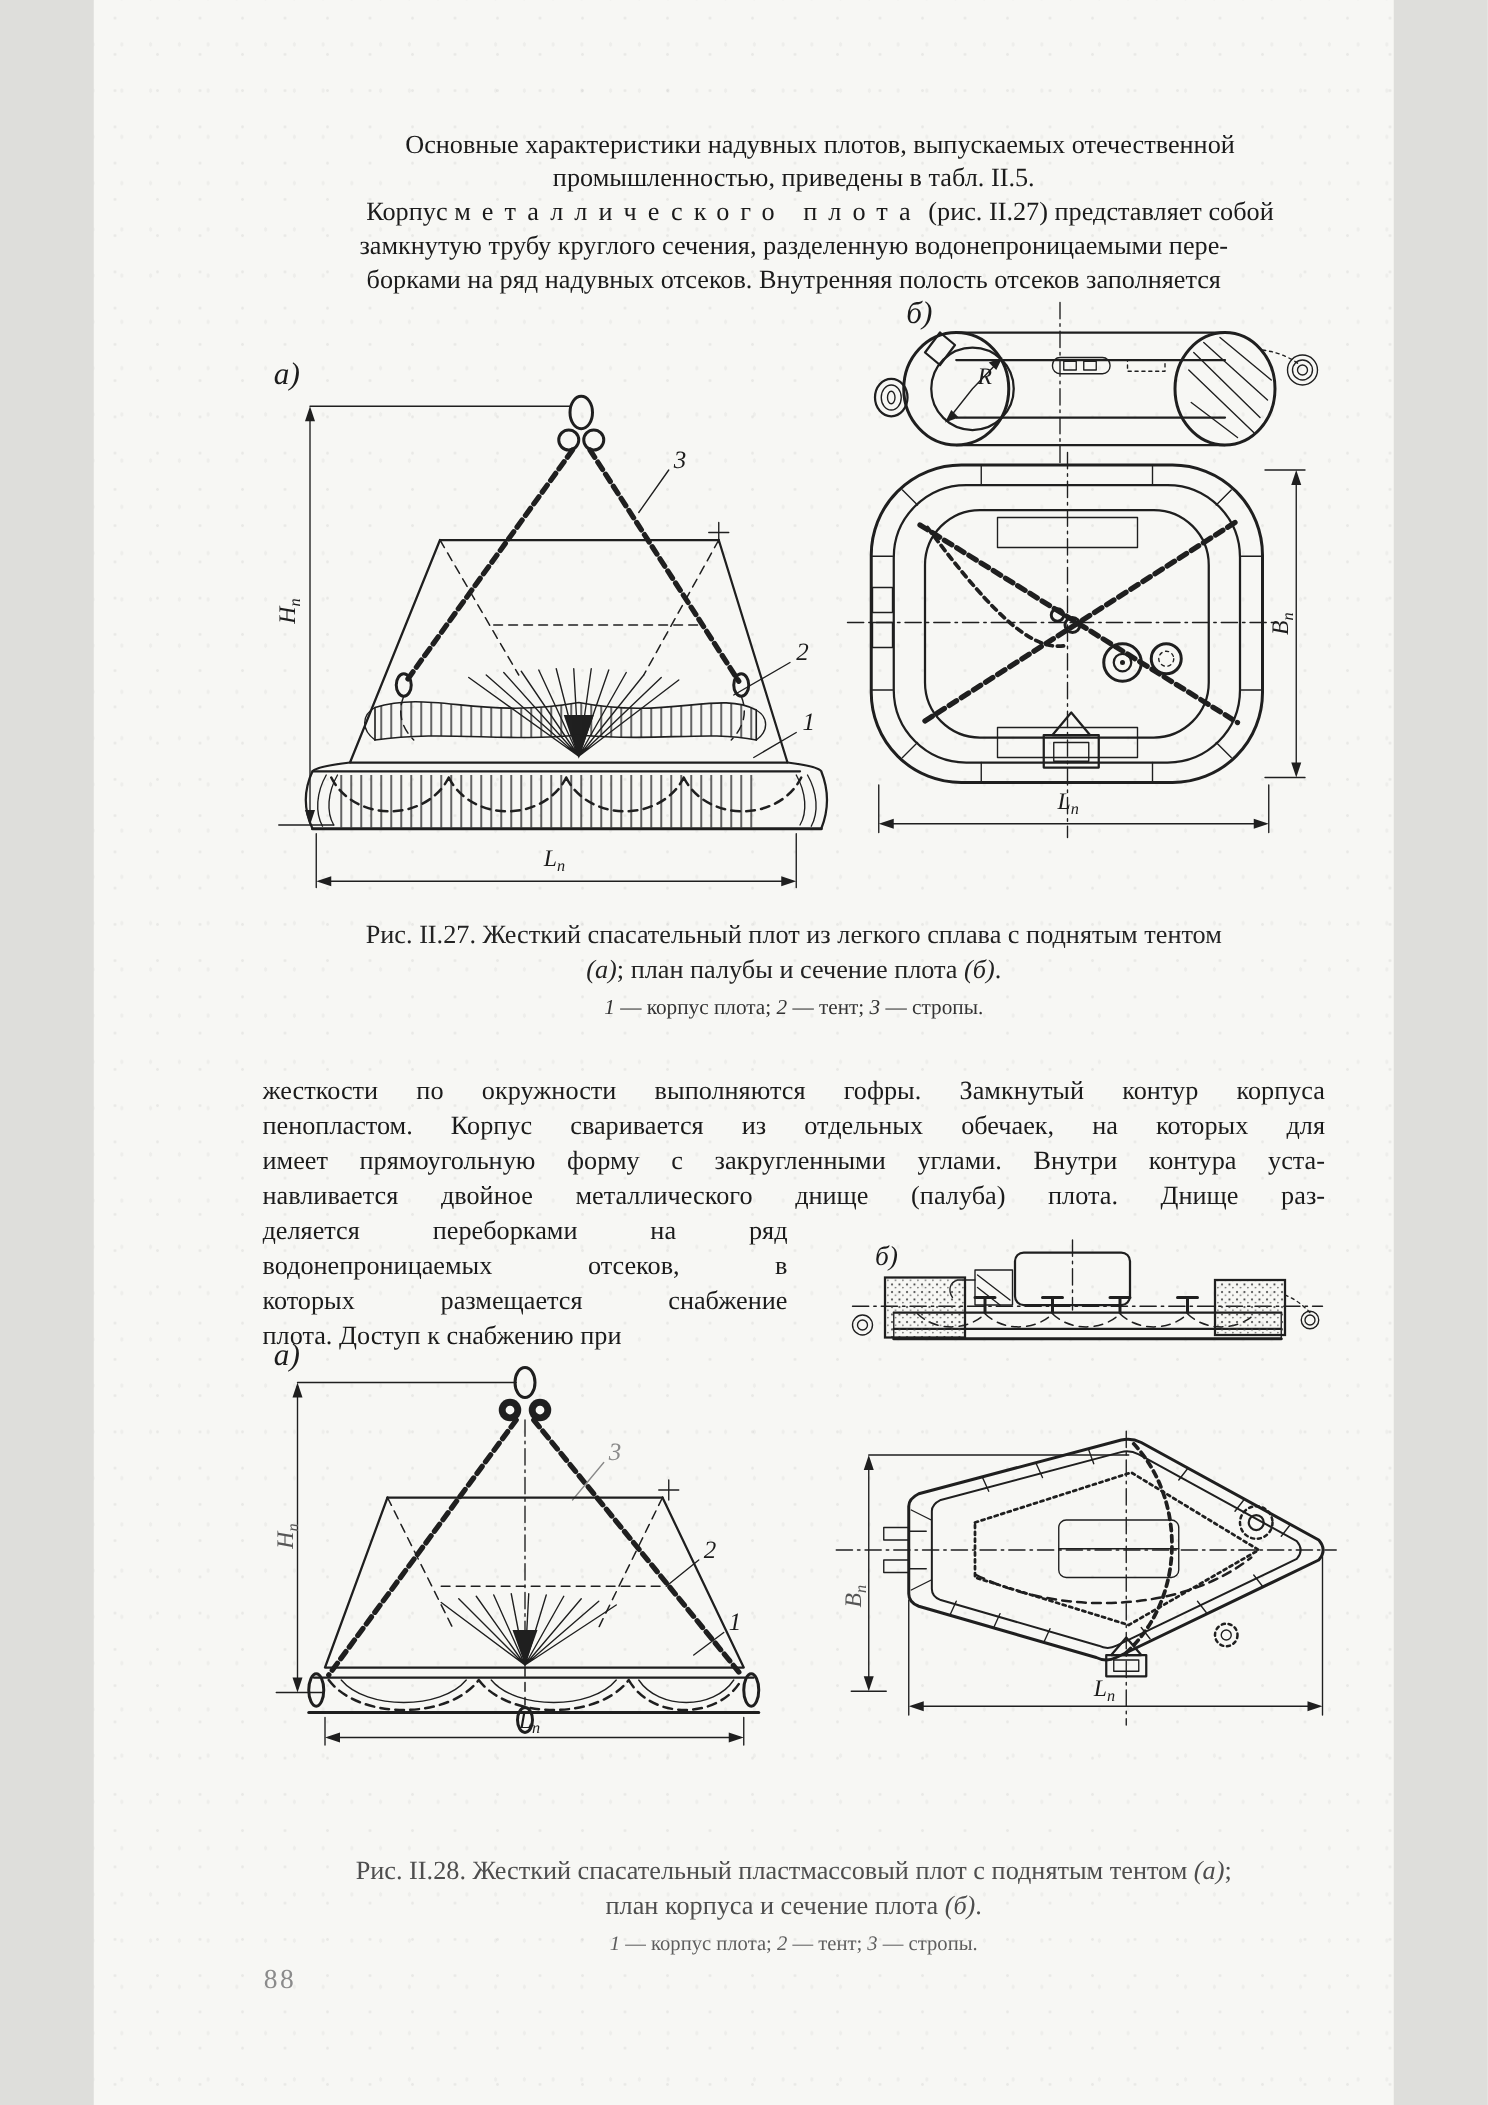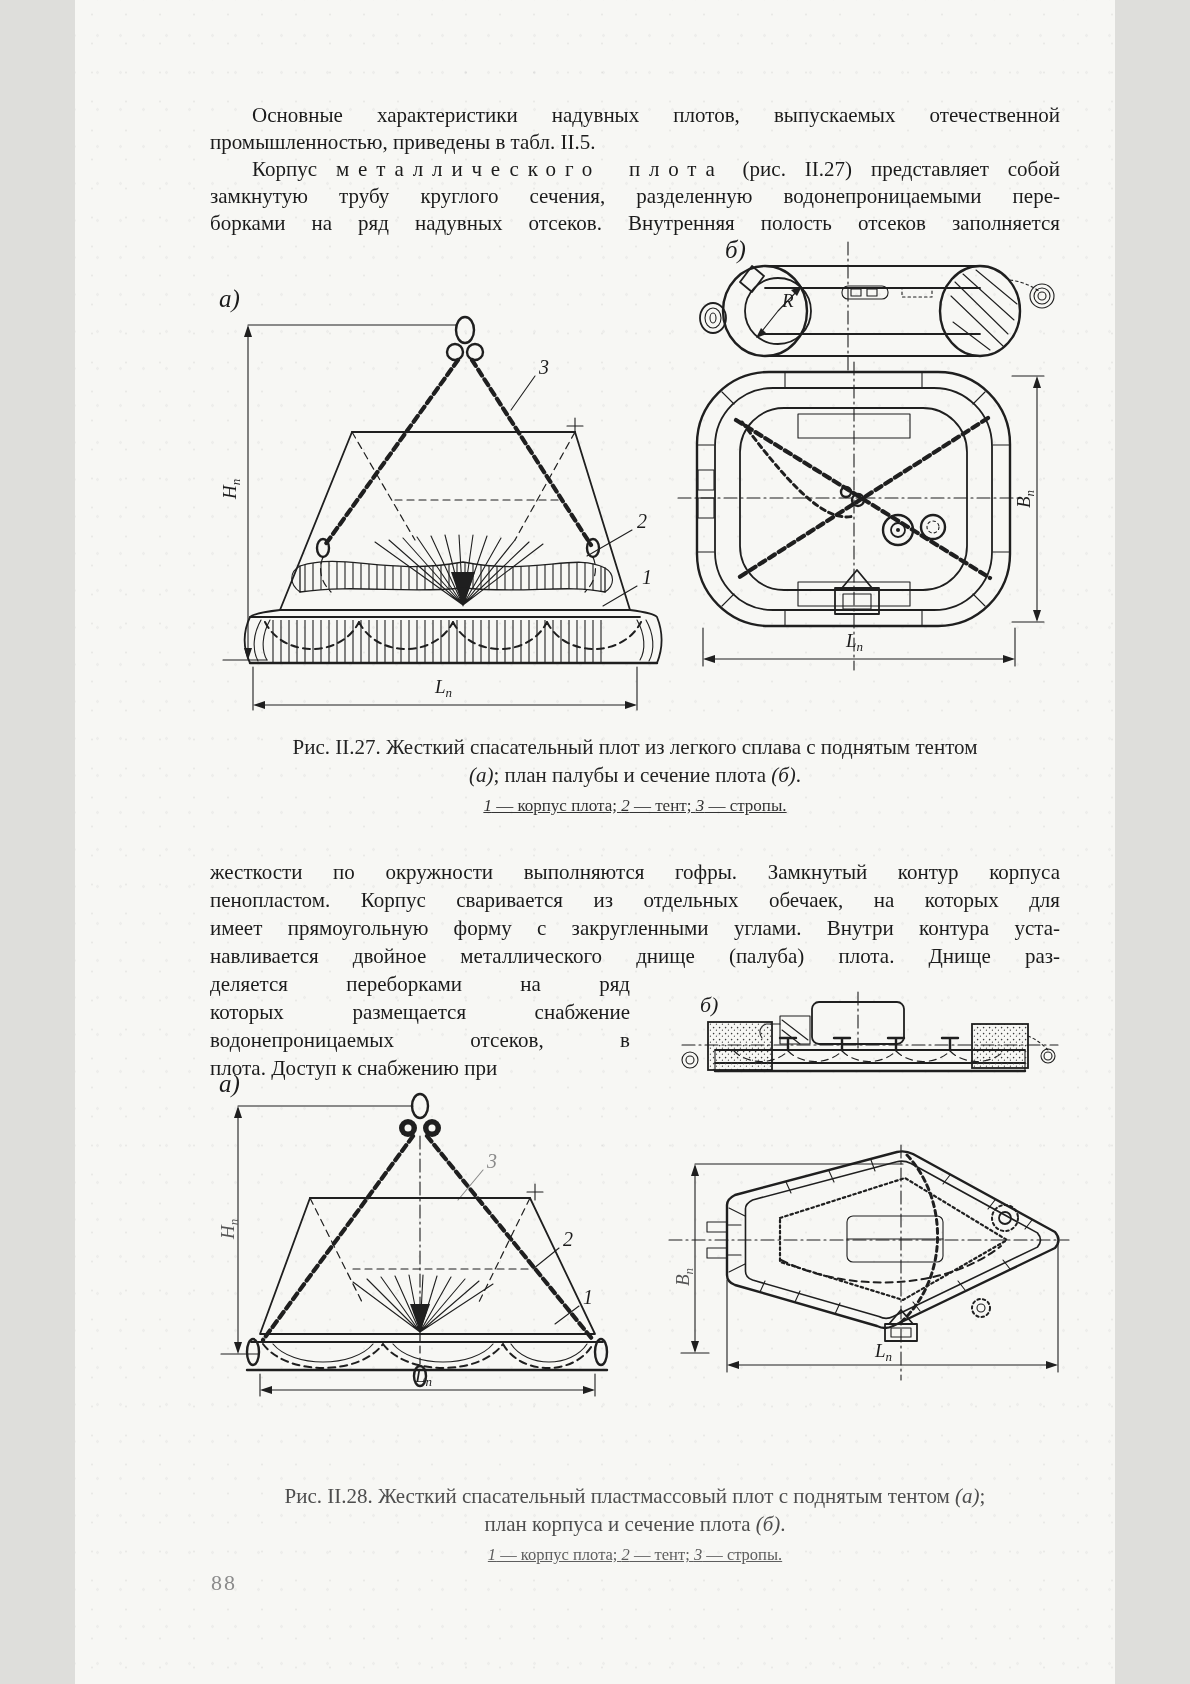--- a/index.html
+++ b/index.html
@@ -10,31 +10,31 @@
       radial-gradient(rgba(80,80,80,.085) 1px, transparent 1.4px),
       radial-gradient(rgba(80,80,80,.055) 1px, transparent 1.3px);
     background-size:34px 29px, 23px 37px;
     background-position:0 0, 11px 17px;
     font-family:"Liberation Serif", serif;
     color:#1b1b1b;
     overflow:hidden;
   }
   .abs{position:absolute;}
   .txt{font-size:21px;}
-  .b1 .line{height:27px;overflow:hidden;}
+  .b1 .line{height:27px;overflow:hidden;text-align:center;}
   .b2 .line{height:28px;overflow:hidden;}
   .jline{text-align:justify;}
   .jline::after{content:"";display:inline-block;width:100%;height:0;}
   .ind{text-indent:42px;}
   .sp{letter-spacing:.42em;}
   .capblock{text-align:center;}
   .cap{font-size:21px;line-height:28px;color:#232323;}
   .cap28 .cap{color:#4e4e4e;}
   .it{font-style:italic;}
-  .legend{font-size:17px;margin-top:7px;color:#333;text-decoration:underline;}
+  .legend{font-size:17px;margin-top:7px;color:#333;}
   .cap28 .legend{color:#5e5e5e;font-size:16.5px;}
   .pagenum{font-size:22px;color:#8b8b8b;letter-spacing:2px;}
 
   
   .ln{fill:none;stroke:#1f1f1f;stroke-width:1.8;stroke-linecap:round;stroke-linejoin:round;}
   .ln2{stroke-width:2.4;}
   .lnT{stroke-width:1.1;}
   .chain{stroke-width:4.2;stroke-dasharray:7 4.5;}
   .chain2{stroke-width:3;stroke-dasharray:5 4;}
   .dsh{stroke-dasharray:7 5;stroke-width:1.2;}
@@ -221,22 +221,22 @@
 
   <div class="abs txt b2" style="left:135px;top:860px;width:850px;">
     <div class="line jline">жесткости по окружности выполняются гофры. Замкнутый контур корпуса</div>
     <div class="line jline">пенопластом. Корпус сваривается из отдельных обечаек, на которых для</div>
     <div class="line jline">имеет прямоугольную форму с закругленными углами. Внутри контура уста-</div>
     <div class="line jline">навливается двойное металлического днище (палуба) плота. Днище раз-</div>
   </div>
 
   <div class="abs txt b2" style="left:135px;top:972px;width:420px;">
     <div class="line jline">деляется переборками на ряд</div>
+    <div class="line jline">водонепроницаемых отсеков, в</div>
     <div class="line jline">которых размещается снабжение</div>
-    <div class="line jline">водонепроницаемых отсеков, в</div>
     <div class="line">плота. Доступ к снабжению при</div>
   </div>
 
   <svg class="abs" style="left:595px;top:990px;" width="400" height="115" viewBox="0 0 400 115">
     <defs>
       <pattern id="stp1" width="6" height="6" patternUnits="userSpaceOnUse">
         <circle cx="1.6" cy="1.6" r="0.8" fill="#3a3a3a"></circle>
         <circle cx="4.4" cy="4.2" r="0.6" fill="#3a3a3a"></circle>
       </pattern>
     </defs>

